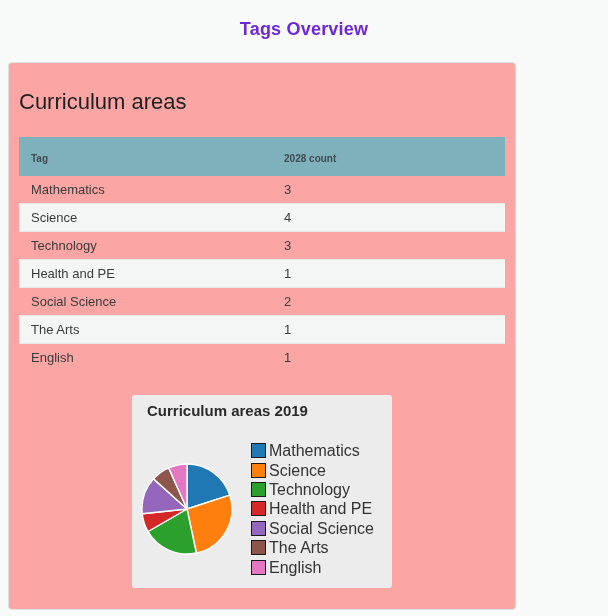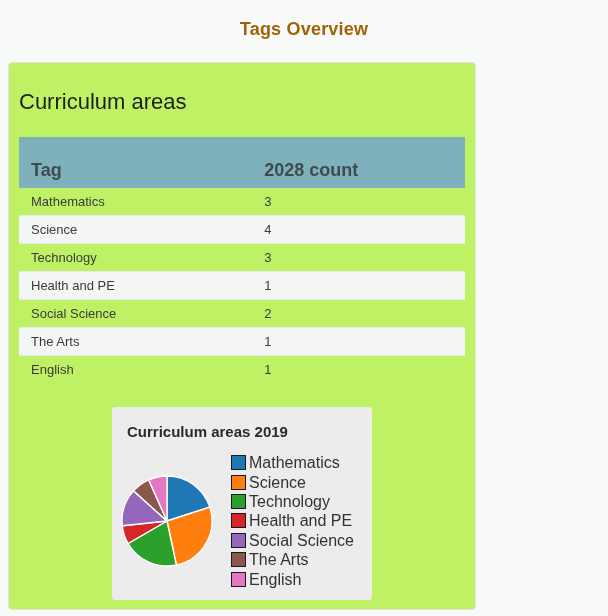--- a/index.html
+++ b/index.html
@@ -7,71 +7,71 @@
     width: 608px; height: 616px;
     overflow: hidden;
     background: #f8f9f9;
     font-family: "Liberation Sans", "DejaVu Sans", sans-serif;
   }
   .app-header {
     height: 58px;
     display: flex; align-items: center; justify-content: center;
   }
   .app-title {
-    font-size: 18px; font-weight: 700; color: #a16207;
+    font-size: 18px; font-weight: 700; color: #6d28d9;
     letter-spacing: 0.2px;
   }
   .card {
     position: absolute;
     left: 8px; top: 62px;
-    width: 468px; height: 548px;
+    width: 508px; height: 548px;
     box-sizing: border-box;
-    background: #bef264;
+    background: #fca5a5;
     border: 1px solid #e0e0e0;
     border-radius: 4px;
   }
   .card-heading {
     margin: 26px 0 0 10px;
     font-size: 22px; font-weight: 400; color: #1f1f1f;
     line-height: 25px;
   }
   table.tags {
     width: calc(100% - 20px);
     margin: 23px 10px 0 10px;
     border-collapse: collapse;
     table-layout: fixed;
   }
   table.tags thead th {
     background: #7fb1bc;
     color: #3e4c4f;
-    font-size: 18px; font-weight: 700;
+    font-size: 10px; font-weight: 700;
     text-align: left;
     height: 35px;
-    padding: 16px 0 0 12px;
+    padding: 4px 0 0 12px;
   }
   table.tags thead th:first-child { width: 49.6%; }
   table.tags tbody td {
     height: 27px;
     padding: 0 0 0 12px;
     font-size: 13px;
     color: #3b3b3b;
     border-bottom: 1px solid #e9e9e9;
   }
   table.tags tbody tr.alt { background: #f4f5f5; }
   table.tags tbody tr:last-child td { border-bottom: none; }
 
   .chart-panel {
     position: relative;
     width: 260px; height: 193px;
     margin: 24px auto 0 auto;
     background: #ececec;
     border-radius: 3px;
   }
   .chart-title {
-    position: absolute; left: 15px; top: 16px;
+    position: absolute; left: 15px; top: 7px;
     font-size: 15px; font-weight: 700; color: #2b2b2b;
   }
   svg.pie { position: absolute; left: 8px; top: 67px; }
   .legend { position: absolute; left: 119px; top: 46px; }
   .legend-row { display: flex; align-items: center; height: 19.4px; }
   .swatch {
     width: 13px; height: 13px;
     border: 1px solid #1a1a1a;
     flex: 0 0 13px;
     box-sizing: content-box;

